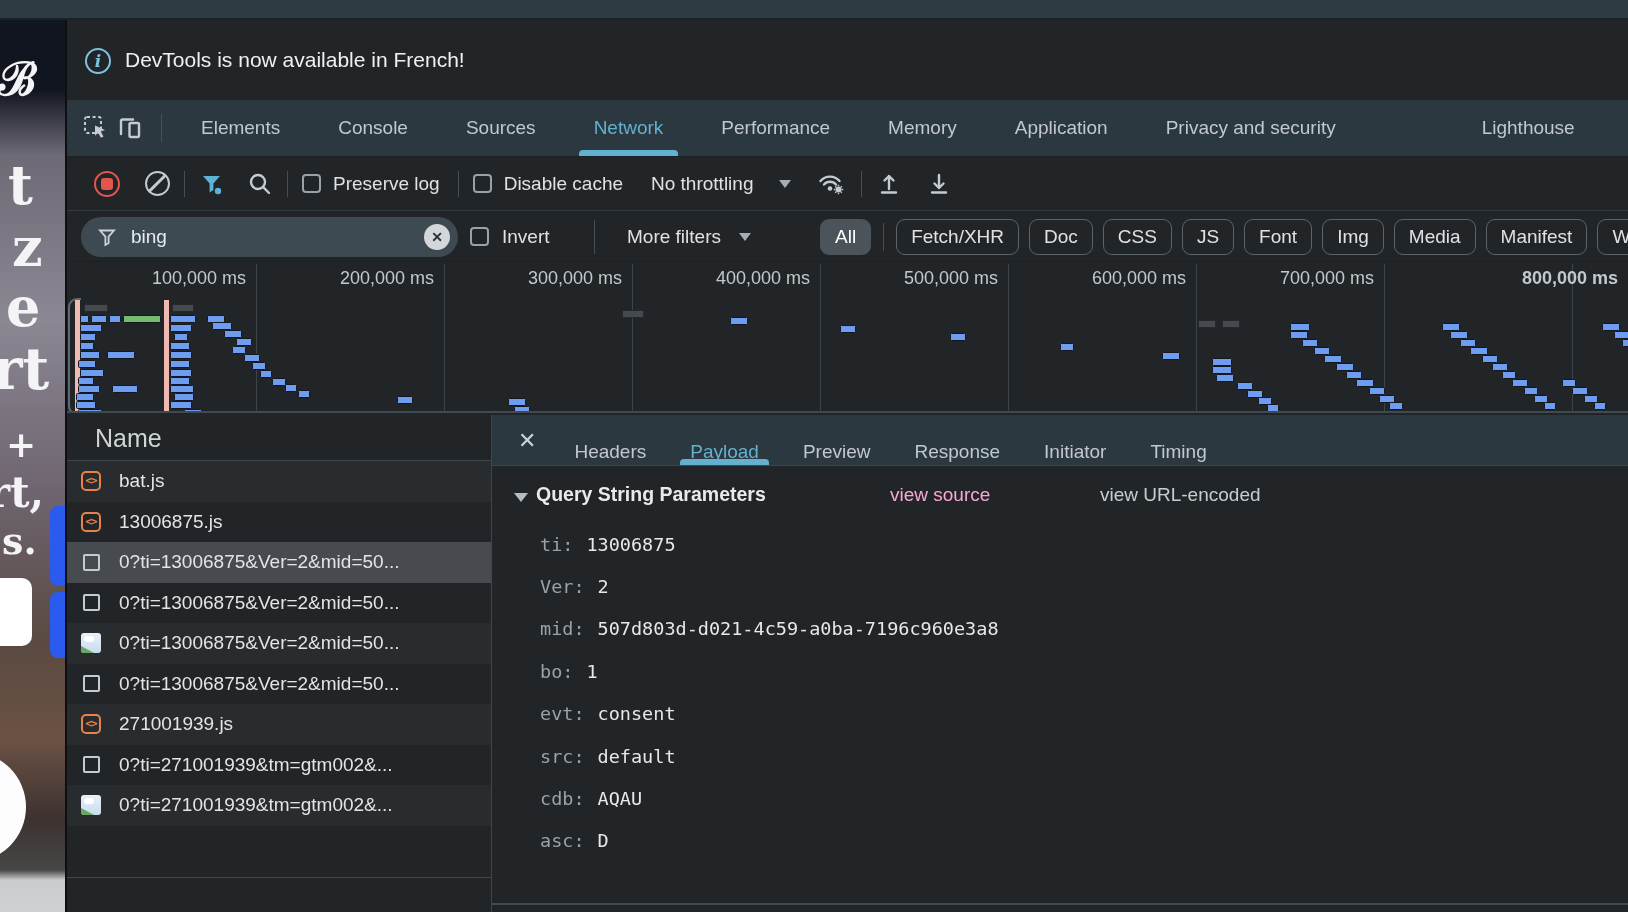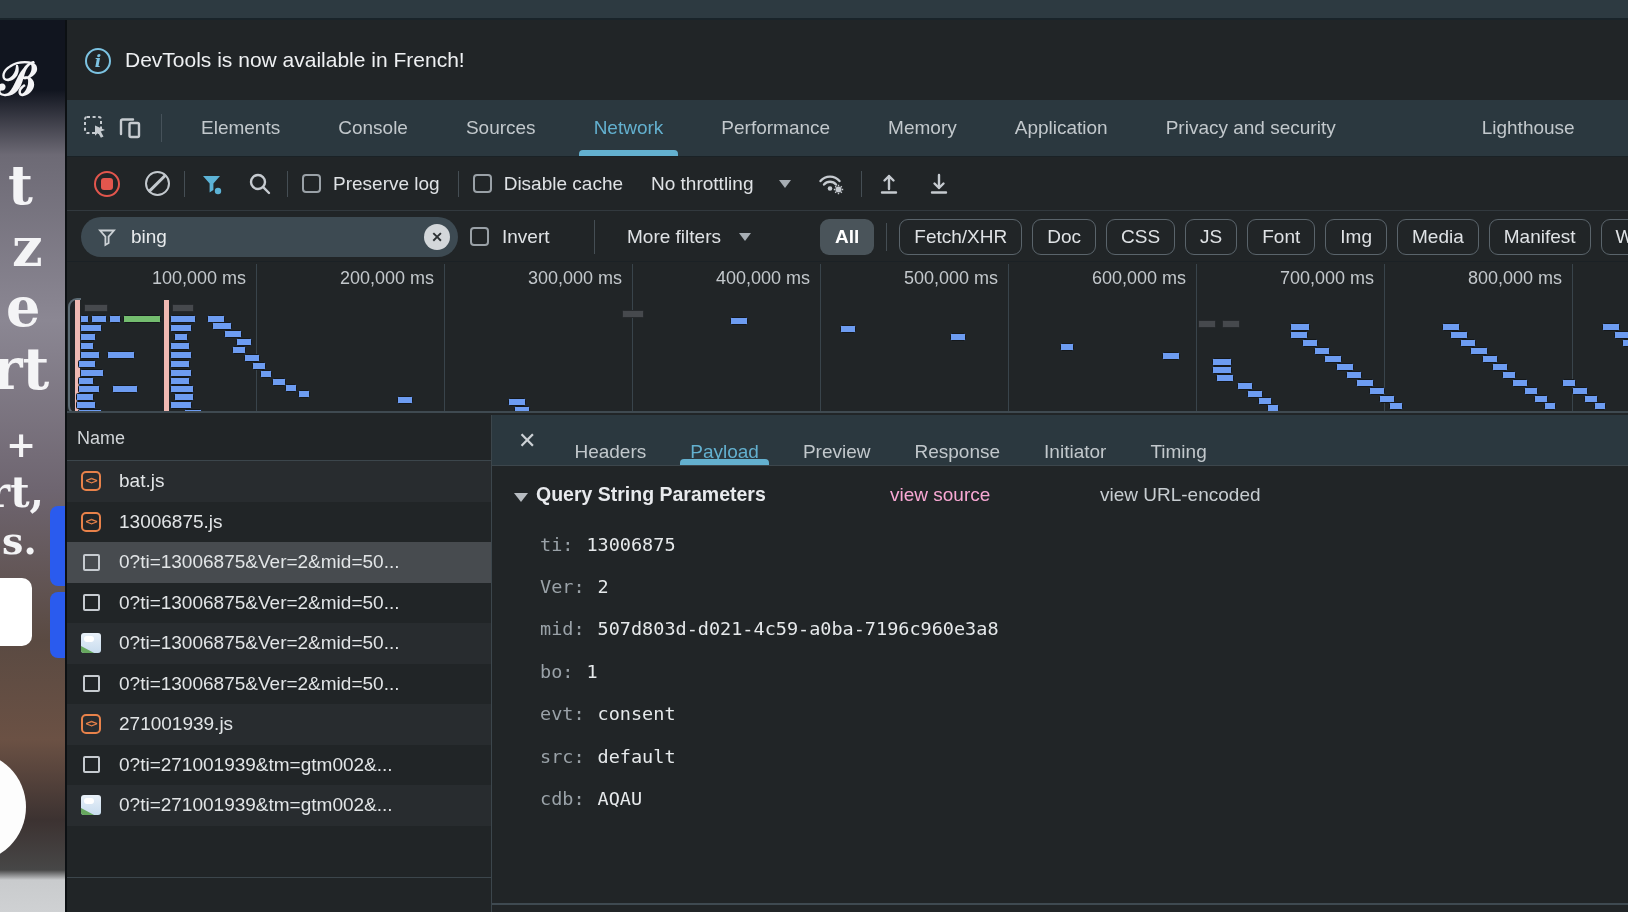--- a/index.html
+++ b/index.html
@@ -60,36 +60,36 @@
   .filterbar{position:absolute;left:0;top:192px;width:100%;height:50px;display:flex;align-items:center;border-bottom:1px solid #1b2125;overflow:hidden;}
   .filter-pill{position:absolute;left:14px;top:5px;width:377px;height:40px;border-radius:20px;background:#3d4a52;display:flex;align-items:center;}
   .filter-pill .funnel{margin-left:16px;}
   .filter-query{margin-left:14px;font-size:19px;color:#e8ebed;flex:1;}
   .clear-x{width:26px;height:26px;border-radius:50%;background:#d3d7da;color:#2b3033;font-size:14px;font-weight:bold;text-align:center;line-height:26px;margin-right:8px;flex:0 0 auto;}
   .invert{position:absolute;left:403px;display:flex;align-items:center;gap:13px;}
   .f-sep{position:absolute;left:527px;top:8px;width:1px;height:34px;background:#454e54;}
   .morefilters{position:absolute;left:560px;display:flex;align-items:center;gap:18px;}
   .chips{position:absolute;left:753px;top:7px;display:flex;align-items:center;gap:10px;}
   .chip{height:36px;padding:0 14px;border:1.5px solid #5a646b;border-radius:9px;font-size:19px;color:#dfe2e5;line-height:33px;white-space:nowrap;}
-  .chip.selected{background:#4a545a;border-color:transparent;font-weight:bold;color:#fff;}
+  .chip.selected{background:#4a545a;border-color:transparent;font-weight:normal;color:#fff;}
   .chip-div{width:1px;height:28px;background:#454e54;margin:0 2px;}
 
   
   .overview{position:absolute;left:0;top:242px;width:100%;height:151px;border-bottom:2px solid #3f4a51;overflow:hidden;}
   .gridline{position:absolute;top:2px;bottom:0;width:1px;background:#39444b;}
   .tick{position:absolute;top:6px;width:150px;text-align:right;font-size:18px;color:#c3c8cc;}
   .wbar{position:absolute;height:8px;background:#6d9cf1;border:1px solid #14181c;border-radius:1.5px;}
   .wbar.gray{background:#46494d;border-color:#26292c;}
   .wbar.green{background:#74bd6f;}
   .wbar.pink{background:#f0b9b2;border:none;border-radius:0;}
   .brush{position:absolute;left:1px;top:36px;width:13px;height:117px;border:2px solid #5c6a73;border-right:none;border-radius:9px 0 0 9px;}
 
   
   .requests{position:absolute;left:0;top:395px;width:425px;bottom:0;border-right:1px solid #3c464c;background:#212527;overflow:hidden;}
-  .req-header{height:46px;line-height:46px;padding-left:10px;font-size:18px;color:#d0d4d7;border-bottom:1px solid #3c464c;}
+  .req-header{height:46px;line-height:46px;padding-left:28px;font-size:25px;color:#d0d4d7;border-bottom:1px solid #3c464c;}
   .req-row{height:40.5px;display:flex;align-items:center;padding-left:14px;gap:18px;background:#212527;}
   .req-row.zebra{background:#282c2f;}
   .req-row.selected{background:#474b4f;}
   .req-name{font-size:19px;color:#e2e5e7;white-space:nowrap;overflow:hidden;}
   .icon-script{width:20px;height:20px;border:2px solid #e8824a;border-radius:5px;color:#e8824a;
     font-family:"DejaVu Sans Mono",monospace;font-size:11px;font-weight:bold;text-align:center;line-height:15px;letter-spacing:-1px;flex:0 0 auto;}
   .icon-doc{width:17px;height:17px;border:2px solid #c6cbd0;border-radius:2px;margin:0 1.5px;flex:0 0 auto;}
   .icon-img{width:20px;height:20px;border-radius:3px;background:linear-gradient(180deg,#e8f0f8,#c8dcee);position:relative;overflow:hidden;flex:0 0 auto;}
   .icon-img::before{content:"";position:absolute;left:3px;top:3px;width:10px;height:6px;background:#fff;border-radius:4px;}
   .icon-img::after{content:"";position:absolute;left:-2px;bottom:-1px;width:0;height:0;border-bottom:9px solid #67a85f;border-right:17px solid transparent;}
@@ -269,21 +269,21 @@
         <div class="tick" style="left: 405px;">300,000 ms</div>
         <div class="gridline" style="left: 753px;"></div>
         <div class="tick" style="left: 593px;">400,000 ms</div>
         <div class="gridline" style="left: 941px;"></div>
         <div class="tick" style="left: 781px;">500,000 ms</div>
         <div class="gridline" style="left: 1129px;"></div>
         <div class="tick" style="left: 969px;">600,000 ms</div>
         <div class="gridline" style="left: 1317px;"></div>
         <div class="tick" style="left: 1157px;">700,000 ms</div>
         <div class="gridline" style="left: 1505px;"></div>
-        <div class="tick" style="left: 1345px;">800,000 ms</div>
+        <div class="tick" style="left: 1401px; font-weight: bold;">800,000 ms</div>
         <div class="wbar pink" style="left: 8px; top: 38px; width: 5px; height: 113px;"></div>
         <div class="wbar pink" style="left: 97px; top: 38px; width: 5px; height: 113px;"></div>
         <div class="wbar gray" style="left: 17px; top: 42px; width: 24px;"></div>
         <div class="wbar gray" style="left: 105px; top: 42px; width: 22px;"></div>
         <div class="wbar gray" style="left: 555px; top: 48px; width: 22px;"></div>
         <div class="wbar gray" style="left: 1131px; top: 58px; width: 18px;"></div>
         <div class="wbar gray" style="left: 1155px; top: 58px; width: 18px;"></div>
         <div class="wbar green" style="left: 56px; top: 53px; width: 38px;"></div>
         <div class="wbar " style="left: 13px; top: 53px; width: 9px;"></div>
         <div class="wbar " style="left: 24px; top: 53px; width: 16px;"></div>
@@ -453,18 +453,22 @@
             <span class="pval">consent</span>
           </div>
           <div class="param">
             <span class="pkey">src:</span>
             <span class="pval">default</span>
           </div>
           <div class="param">
             <span class="pkey">cdb:</span>
             <span class="pval">AQAU</span>
           </div>
+          <div class="param">
+            <span class="pkey">asc:</span>
+            <span class="pval">D</span>
+          </div>
         </div>
       <div class="detail-bottom-line"></div>
     </div>
 
   </div>
 </div>
 
 </body></html>

